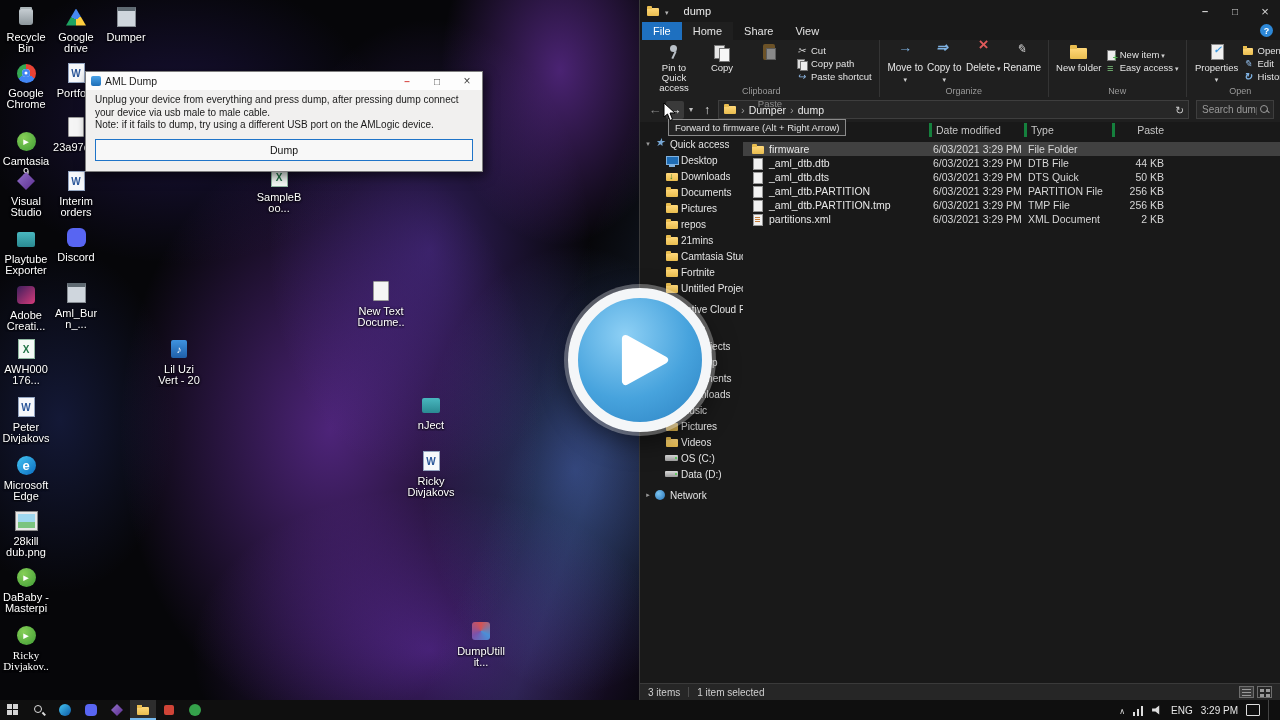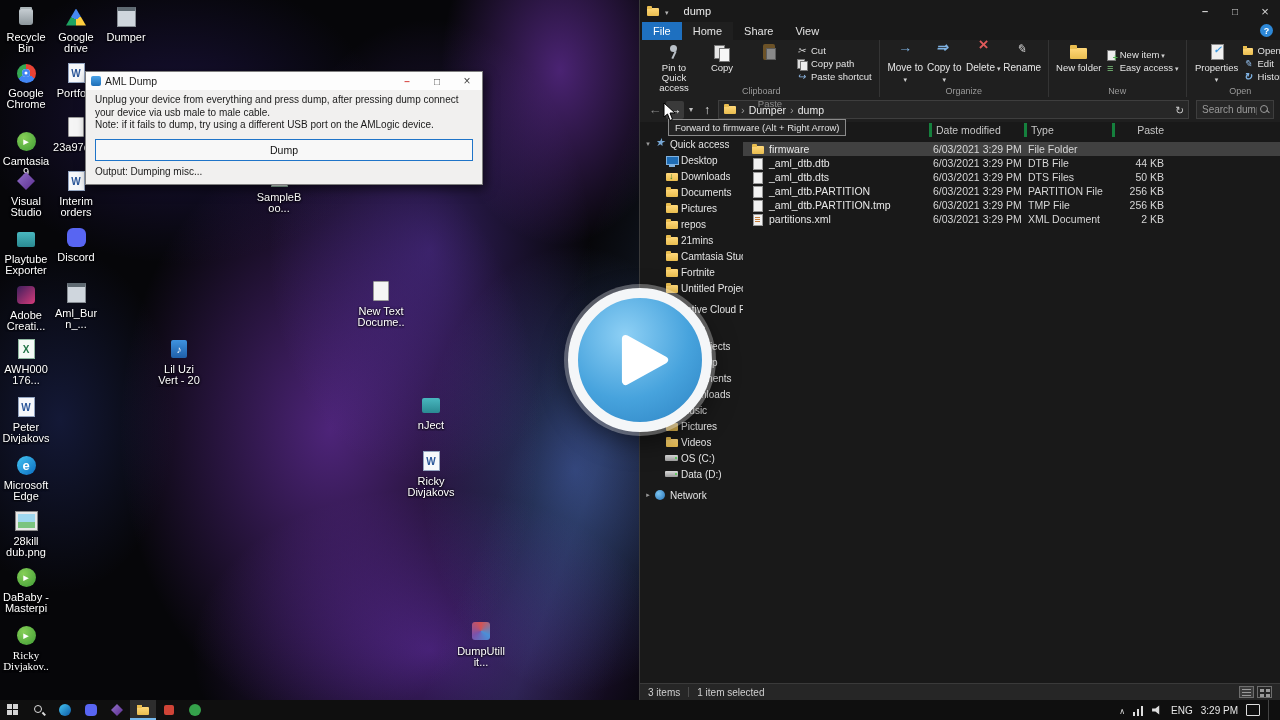--- a/index.html
+++ b/index.html
@@ -359,21 +359,20 @@
         <i class="dlg-ico"></i>
         <span class="dlg-title">AML Dump</span>
         <span class="dwc dwc-min"></span>
         <span class="dwc dwc-max"></span>
         <span class="dwc dwc-close"></span>
       </div>
       <div class="dlg-body">
         <div class="dlg-text">Unplug your device from everything and press dump, after pressing dump connect your device via usb male to male cable.</div>
         <div class="dlg-text">Note: if it fails to dump, try using a different USB port on the AMLogic device.</div>
         <div class="dlg-btn">Dump</div>
-        <div class="dlg-out">Output: Dumping misc...</div>
       </div>
     </div>
   </div>
 
   <div id="explorer">
     <div class="xtitle">
       <i class="sic ic-folder"></i>
       <span class="qa-caret"></span>
       <span class="xtitle-text">dump</span>
       <div class="wcs">
@@ -661,21 +660,21 @@
             <span class="c-date">6/03/2021 3:29 PM</span>
             <span class="c-type">DTB File</span>
             <span class="c-size">44 KB</span>
           </div>
             <div class="frow">
             <span class="c-name">
                 <i class="sic ic-page"></i>
                 <span>_aml_dtb.dts</span>
               </span>
             <span class="c-date">6/03/2021 3:29 PM</span>
-            <span class="c-type">DTS Files</span>
+            <span class="c-type">DTS Quick</span>
             <span class="c-size">50 KB</span>
           </div>
             <div class="frow">
             <span class="c-name">
                 <i class="sic ic-page"></i>
                 <span>_aml_dtb.PARTITION</span>
               </span>
             <span class="c-date">6/03/2021 3:29 PM</span>
             <span class="c-type">PARTITION File</span>
             <span class="c-size">256 KB</span>

